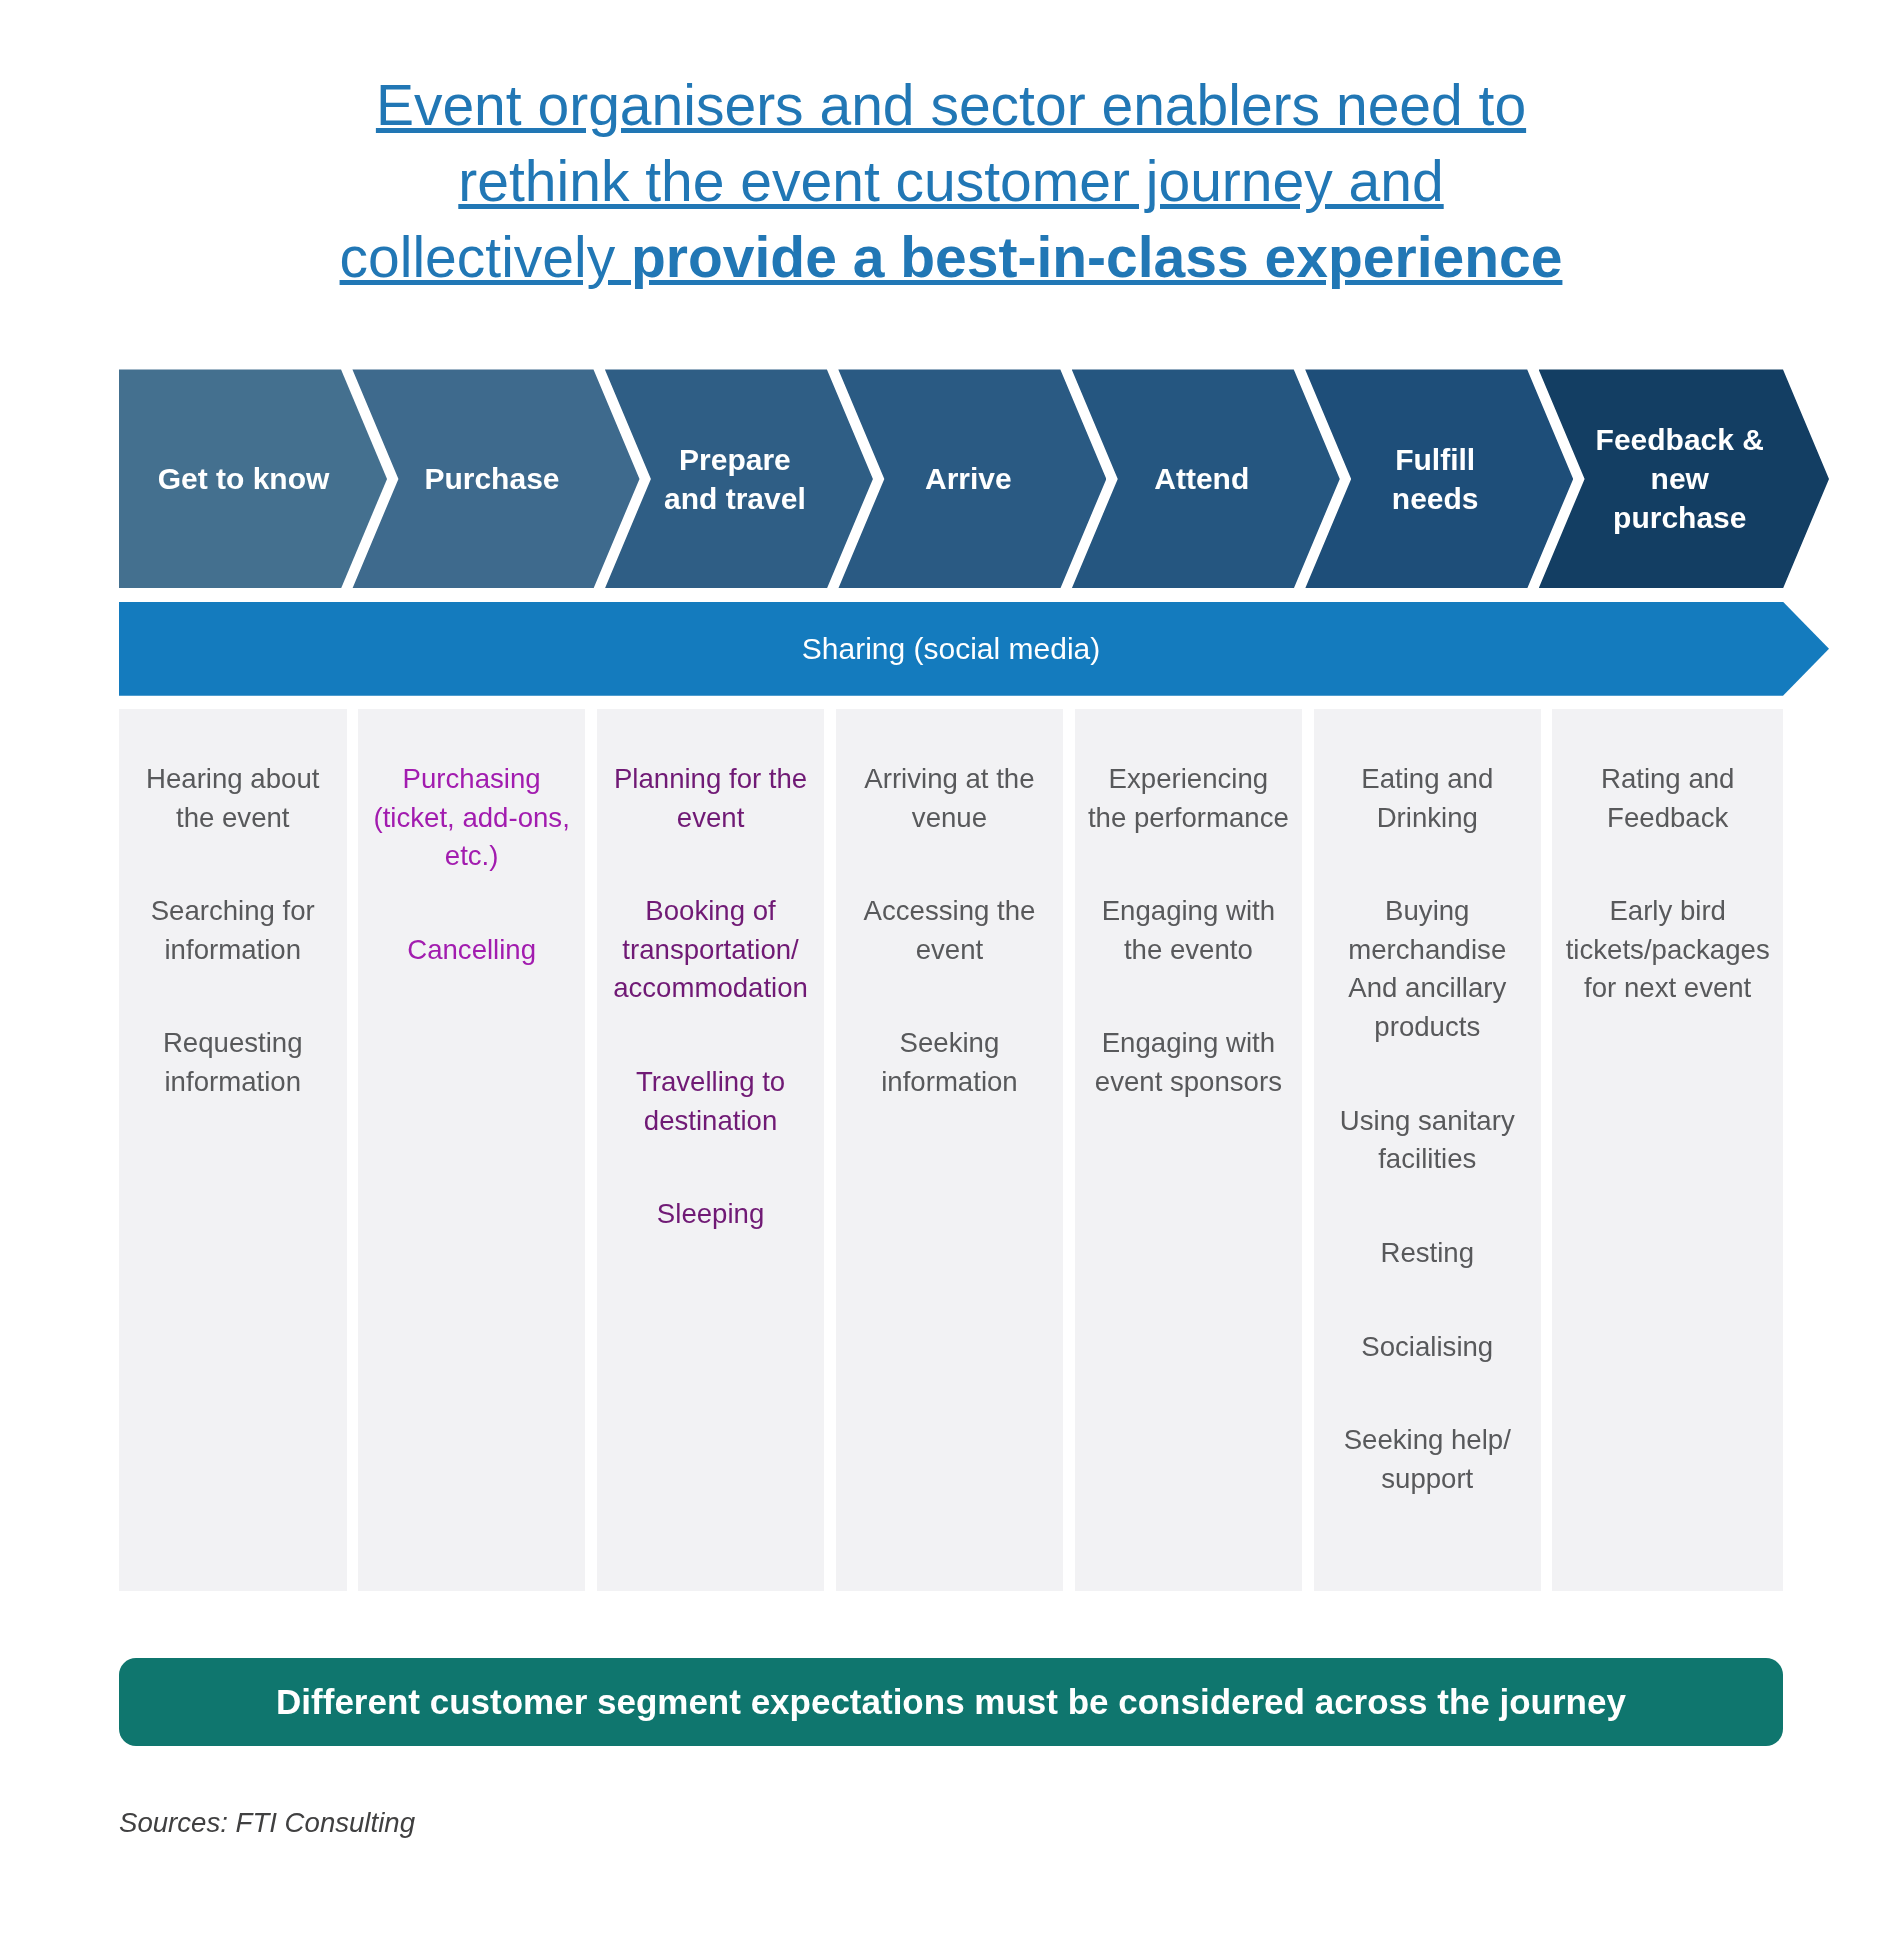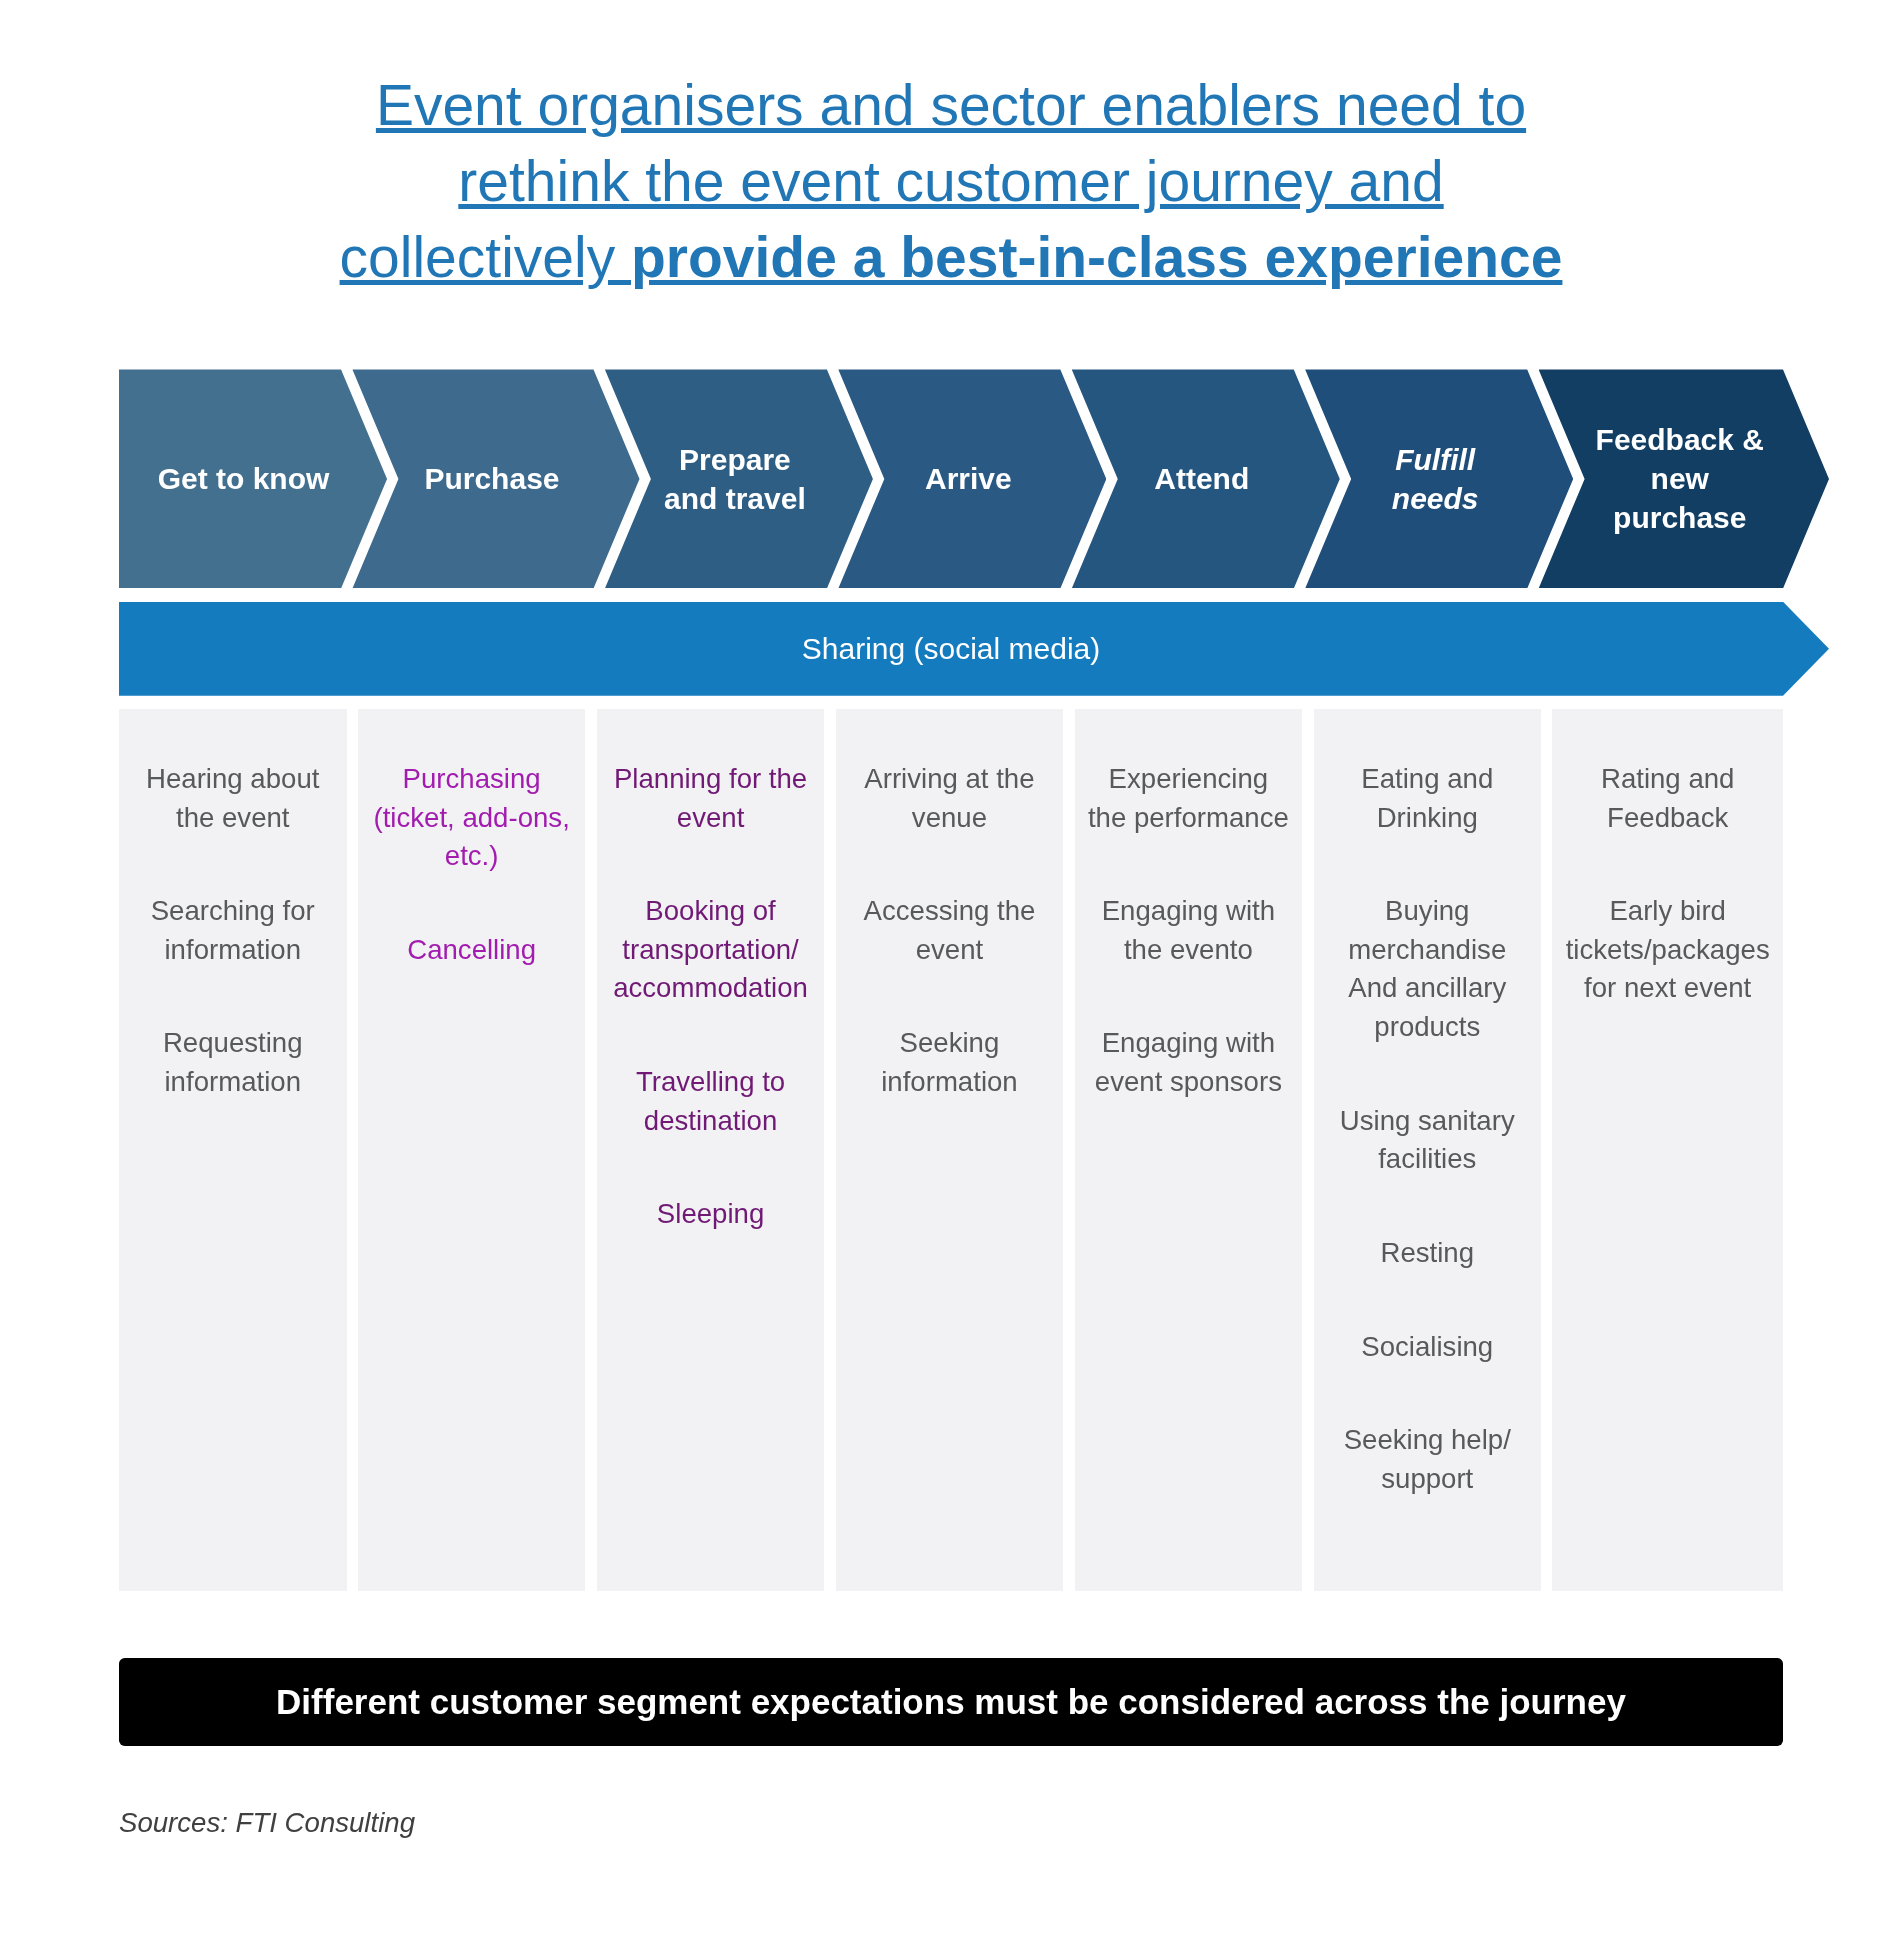--- a/index.html
+++ b/index.html
@@ -136,21 +136,21 @@
     </div>
     <div class="chev" style="background: rgb(47, 94, 133);">
       <span>Prepare and travel</span>
     </div>
     <div class="chev" style="background: rgb(42, 90, 131);">
       <span>Arrive</span>
     </div>
     <div class="chev" style="background: rgb(37, 86, 128);">
       <span>Attend</span>
     </div>
-    <div class="chev" style="background: rgb(30, 78, 121); font-style: italic;">
+    <div class="chev" style="background: rgb(30, 78, 121);">
       <span>Fulfill needs</span>
     </div>
     <div class="chev" style="background: rgb(19, 62, 99);">
       <span>Feedback &amp; new purchase</span>
     </div>
   </div>
 
   <div class="sharing" style="background: rgb(20, 123, 190);">
     <span>Sharing (social media)</span>
   </div>
@@ -196,18 +196,18 @@
       <div class="item">Seeking help/ support</div>
     </div>
 
     <div class="stage-col" style="background: rgb(242, 242, 244); color: rgb(88, 89, 91);">
       <div class="item">Rating and Feedback</div>
       <div class="item">Early bird tickets/packages for next event</div>
     </div>
 
   </div>
 
-  <div class="banner" style="background: #000000;">Different customer segment expectations must be considered across the journey</div>
+  <div class="banner" style="background: #0f766e; border-radius: 17px;">Different customer segment expectations must be considered across the journey</div>
 
   <div class="source">Sources: FTI Consulting</div>
 
 </div>
 
 
 </body></html>

